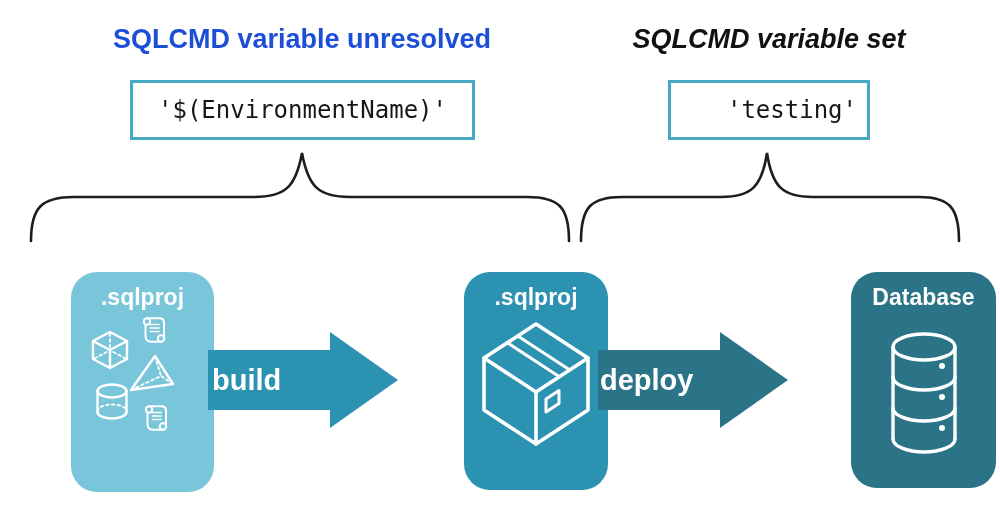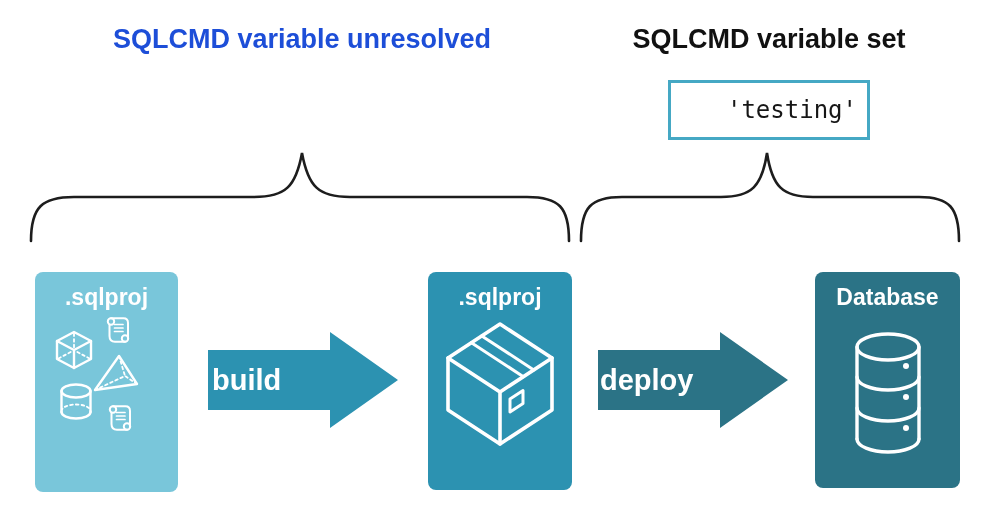--- a/index.html
+++ b/index.html
@@ -19,21 +19,21 @@
     display:flex;align-items:center;justify-content:center;
   }
   .codebox.left{left:130px;width:345px;}
   .codebox.right{left:668px;width:202px;padding-left:46px;}
   .code{
     font-family:"DejaVu Sans Mono", monospace;
     font-size:24px;color:#161616;white-space:pre;
   }
   .braces{position:absolute;left:0;top:0;}
   .card{
-    position:absolute;top:272px;border-radius:8px;
+    position:absolute;top:272px;border-radius:26px;margin-left:36px;
   }
   .card.sqlproj{left:35px;width:143px;height:220px;background:#79c6da;}
   .card.dacpac{left:428px;width:144px;height:218px;background:#2c92b1;}
   .card.database{left:815px;width:145px;height:216px;background:#2b7386;}
   .card-label{
     position:absolute;top:12px;left:0;width:100%;text-align:center;
     font-size:23px;font-weight:700;color:#ffffff;
   }
   .card-icon{position:absolute;}
   .icon-sqlproj{left:12px;top:44px;}
@@ -48,22 +48,25 @@
   }
   .arrow-label.build{left:212px;}
   .arrow-label.deploy{left:600px;}
 </style>
 </head>
 <body>
 
 <div class="canvas">
 
   <div class="heading left" style="color: #1d4ed8;">SQLCMD variable unresolved</div>
-  <div class="heading right" style="color: rgb(17, 17, 17);">SQLCMD variable set</div>
+  <div class="heading right" style="color: rgb(17, 17, 17); font-style: italic;">SQLCMD variable set</div>
 
+  <div class="codebox left" style="border-color: rgb(69, 168, 196);">
+    <span class="code">'$(EnvironmentName)'</span>
+  </div>
   <div class="codebox right" style="border-color: rgb(69, 168, 196);">
     <span class="code">'testing'</span>
   </div>
 
   <svg class="braces" width="1000" height="522" viewBox="0 0 1000 522">
     <g fill="none" stroke="#1d1d1d" stroke-width="2.6" stroke-linecap="round" style="stroke: rgb(29, 29, 29);">
       <path d="M 31,241 C 31,207 42,197 74,197 L 254,197 C 286,197 296,186 302,153
                C 308,186 318,197 350,197 L 527,197 C 559,197 569,207 569,241"></path>
       <path d="M 581,241 C 581,207 591,197 622,197 L 721,197 C 752,197 762,186 767,153
                C 772,186 782,197 813,197 L 919,197 C 949,197 959,207 959,241"></path>

